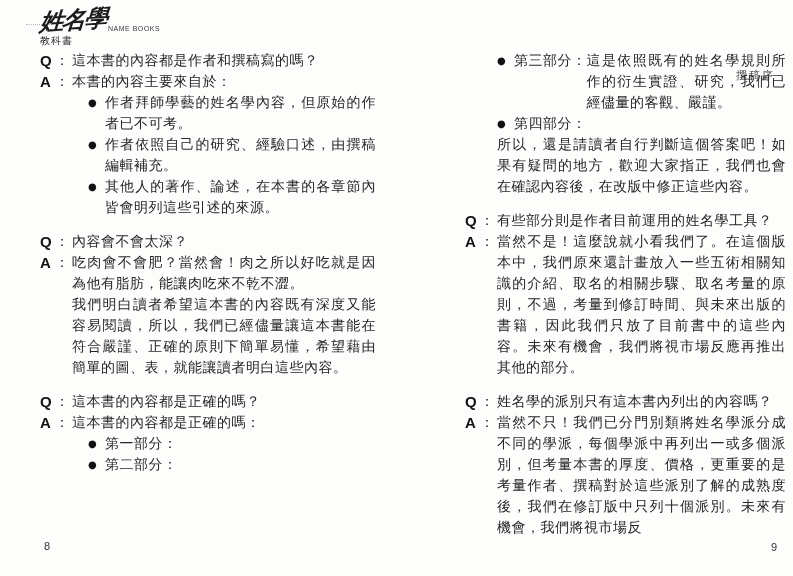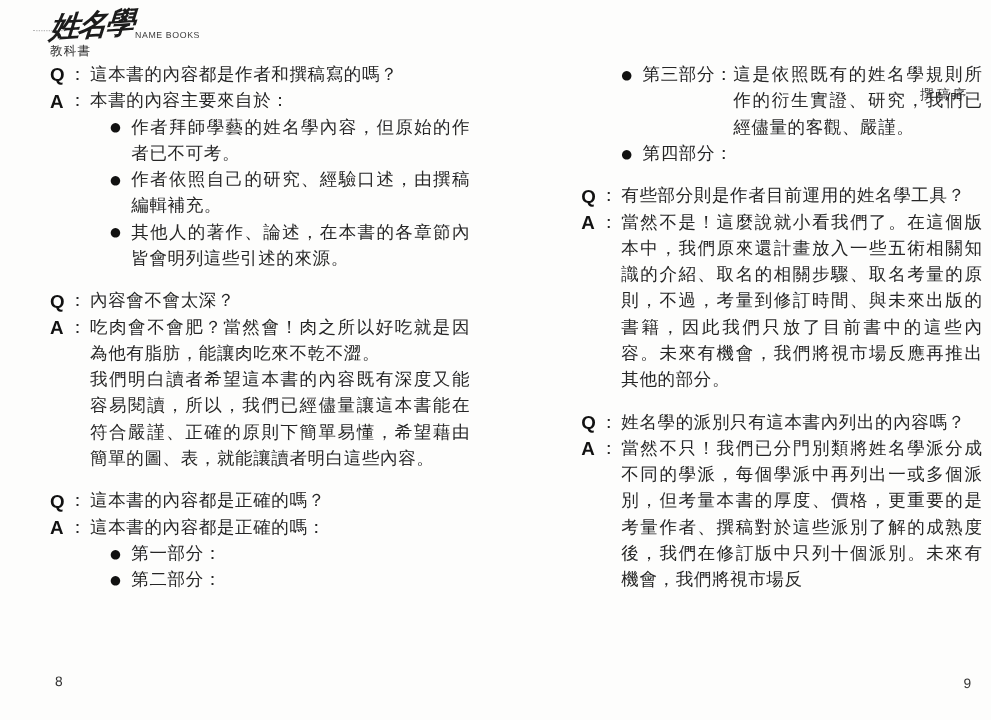--- a/index.html
+++ b/index.html
@@ -175,20 +175,21 @@
             <span class="part-label">第三部分：</span>
             <p class="body part-body">這是依照既有的姓名學規則所作的衍生實證、研究，我們已經儘量的客觀、嚴謹。</p>
           </div>
         </div>
         <div class="bullet-item">
           <span class="bullet">●</span>
           <div class="part-flex">
             <span class="part-label">第四部分：</span>
           </div>
         </div>
+        <p class="body">所以，還是請讀者自行判斷這個答案吧！如果有疑問的地方，歡迎大家指正，我們也會在確認內容後，在改版中修正這些內容。</p>
       </div>
 
       <div class="qa question">
         <span class="qa-marker">Q</span>
         <span class="colon-c">：</span>
         <p class="body qa-body">有些部分則是作者目前運用的姓名學工具？</p>
       </div>
       <div class="qa">
         <span class="qa-marker">A</span>
         <span class="colon-c">：</span>

